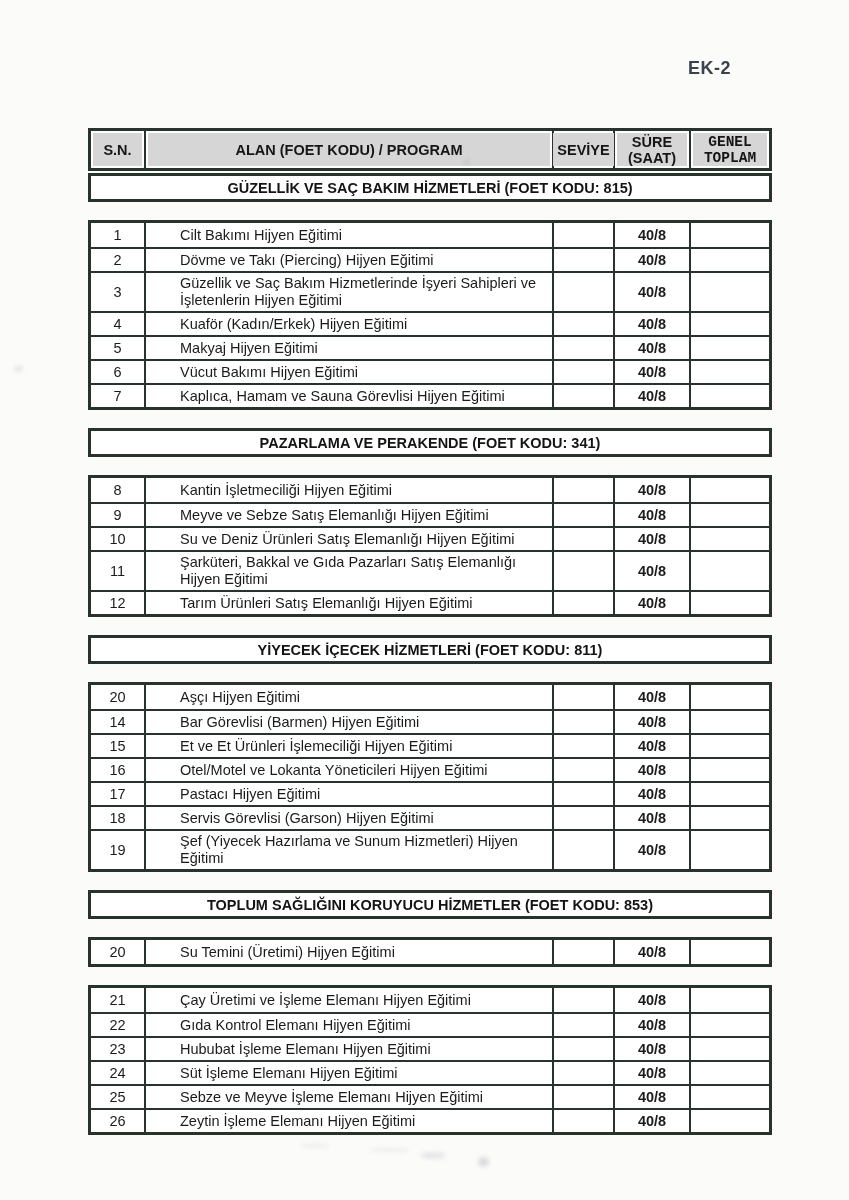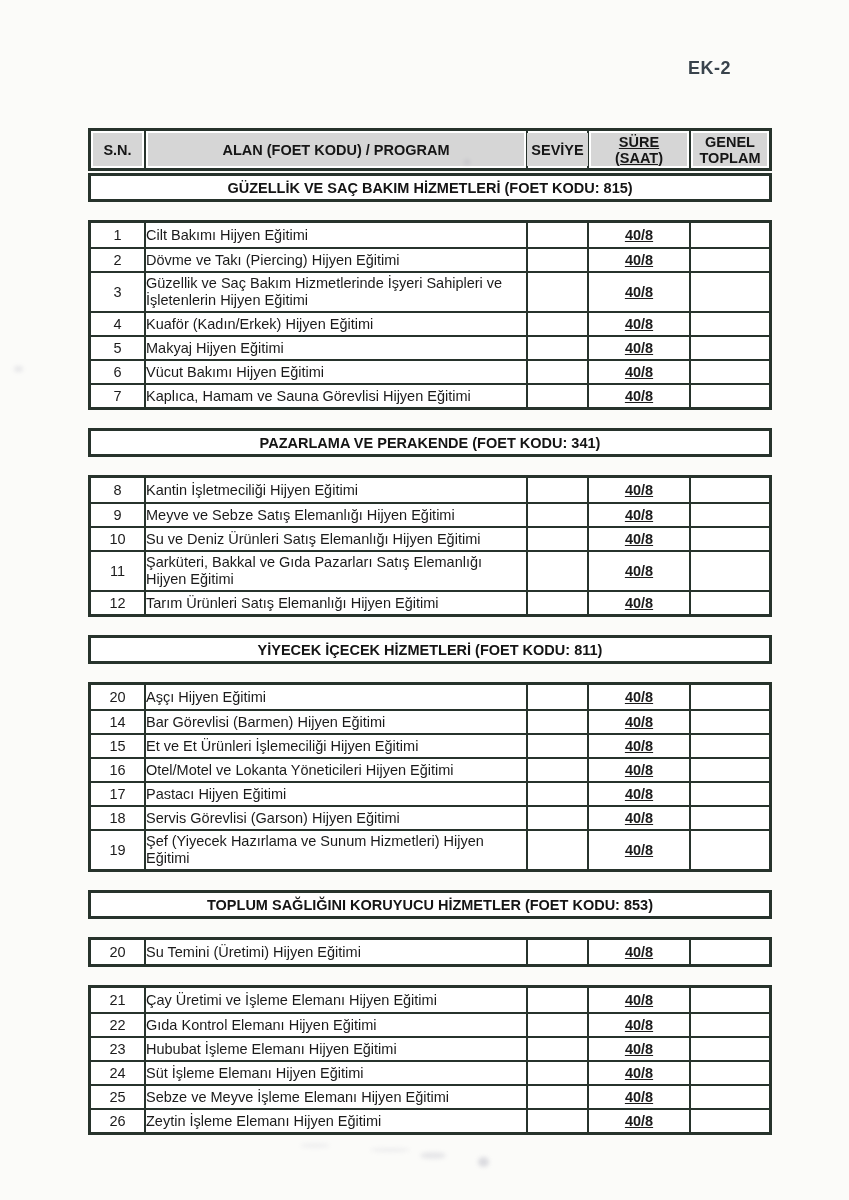--- a/index.html
+++ b/index.html
@@ -49,43 +49,43 @@
     display:flex;align-items:center;justify-content:center;
     text-align:center;
     font-weight:bold;font-size:14.5px;line-height:16px;
     color:#161616;
     padding:0 4px;
   }
   
   .c-sn{width:55px;flex:none;}
   .c-program{flex:1;}
   .c-seviye{width:61px;flex:none;}
-  .c-sure{width:102px;flex:none;text-decoration:underline;}
-  .c-genel{width:78px;flex:none;}
+  .c-sure{width:76px;flex:none;}
+  .c-genel{width:78px;flex:none;font-family:Liberation Mono, monospace;}
   
   .section-title{
     display:flex;align-items:center;justify-content:center;
     min-height:23px;
     font-weight:bold;font-size:14.5px;
     text-align:center;
     padding:1px 4px;
     color:#141414;
   }
   
   .trow{display:flex;min-height:24px;}
   .trow + .trow{border-top:2px solid var(--border);}
   .tcell{
     display:flex;align-items:center;
     border-right:2px solid var(--border);
     font-size:14.5px;line-height:17px;
     padding:2px 4px;
   }
   .tcell:last-child{border-right:none;}
   .tcell.c-sn{justify-content:center;}
-  .tcell.c-program{justify-content:flex-start;padding-left:0;padding-right:8px;}
+  .tcell.c-program{justify-content:flex-start;padding-left:10px;padding-right:8px;margin-left:24px;}
   .tcell.c-sure{justify-content:center;font-weight:bold;}
   .tcell.c-seviye,.tcell.c-genel{justify-content:center;}
   
   .smudge{
     position:absolute;border-radius:50%;
     background:#8a8aa0;filter:blur(2px);
   }
   .s1{top:1152px;left:420px;width:26px;height:7px;opacity:.18;}
   .s2{top:1157px;left:478px;width:11px;height:10px;opacity:.28;}
   .s3{top:1148px;left:370px;width:40px;height:4px;opacity:.12;}

